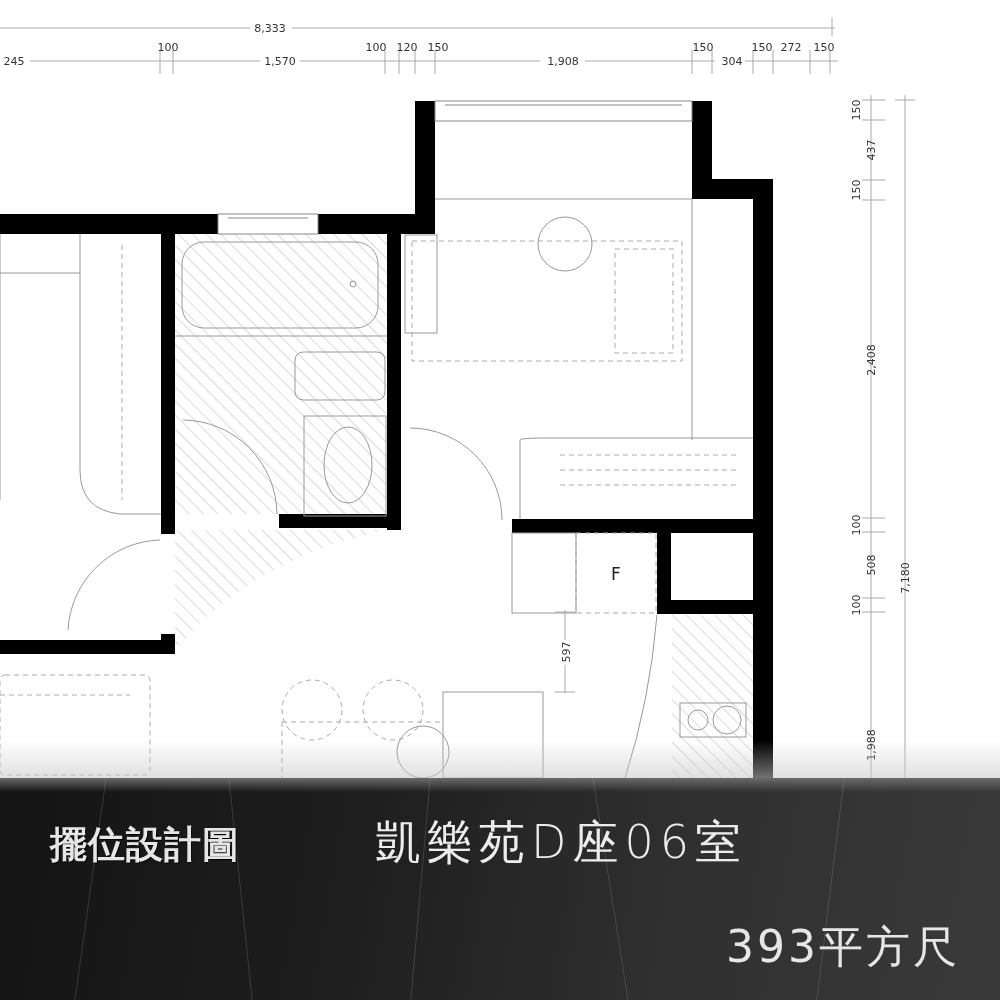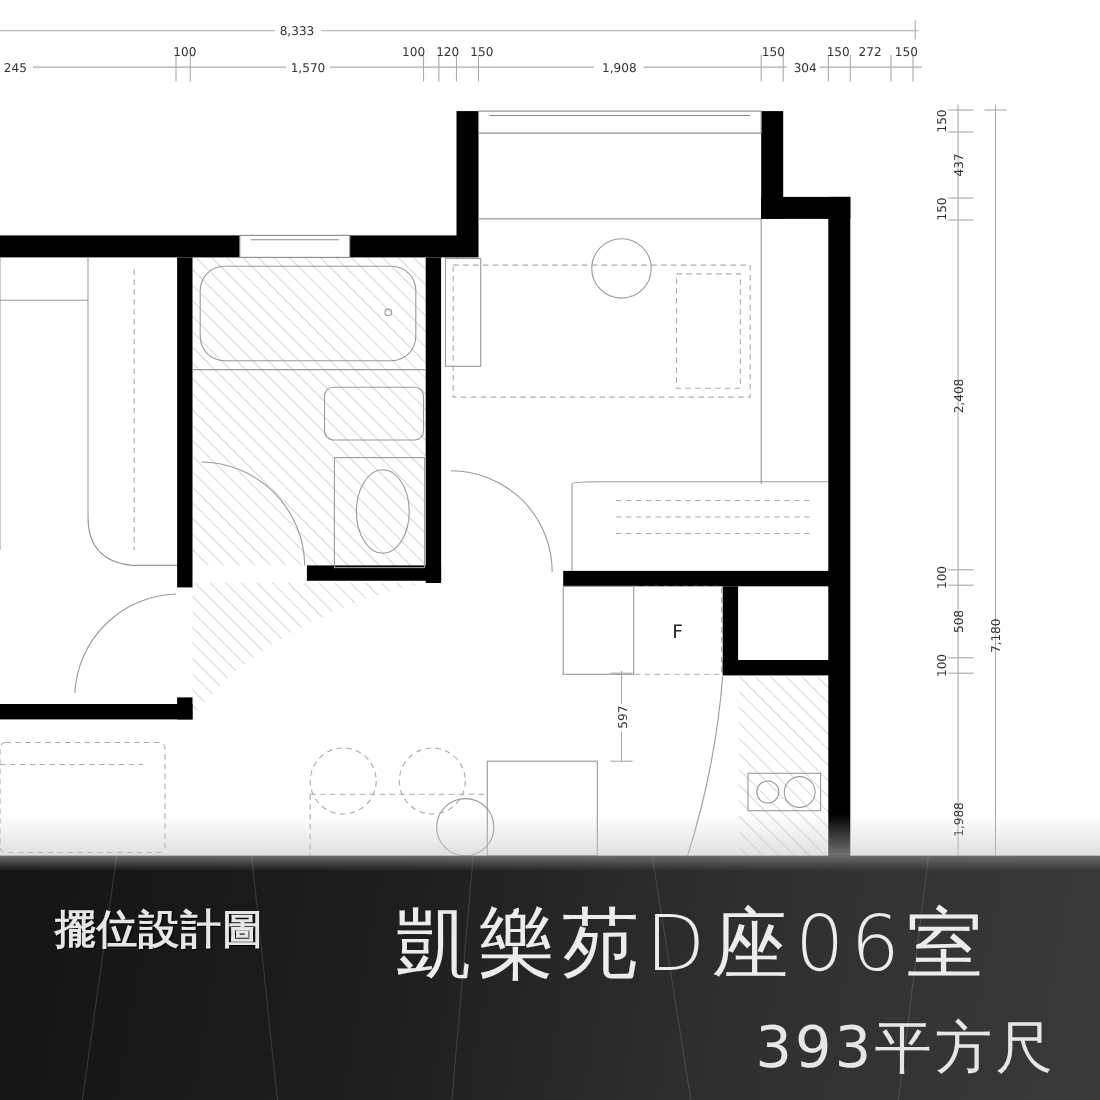--- a/index.html
+++ b/index.html
@@ -5,22 +5,22 @@
   html, body { margin: 0; padding: 0; }
   body { width: 1000px; height: 1000px; position: relative; overflow: hidden; background: #ffffff; font-family: "DejaVu Sans", sans-serif; }
   #plan { position: absolute; left: 0; top: 0; width: 1000px; height: 1000px; }
   .dim { font-family: "DejaVu Sans", sans-serif; font-size: 11px; fill: #333; }
   .banner { position: absolute; left: 0; top: 778px; width: 1000px; height: 287px;
     background: linear-gradient(100deg, #141414 0%, #1e1e1e 35%, #2f2f2f 65%, #3a3a3a 100%); overflow: hidden; }
   .banner::before { content: ""; position: absolute; left: 0; top: 0; right: 0; height: 14px;
     background: linear-gradient(#6a6a6a, rgba(40,40,40,0)); }
   .banner .vein { position: absolute; top: 0; width: 1px; height: 222px; background: rgba(200,200,200,0.18); }
   .subtitle { position: absolute; left: 50px; top: 42px; color: #e6e6e6; font-weight: bold; font-size: 37px; letter-spacing: 1px; font-family: "DejaVu Sans", sans-serif; text-shadow: 1px 1px 0 #000; }
-  .title { position: absolute; left: 359px; top: 34px; color: #ececec; font-size: 70px; font-weight: 200; letter-spacing: 6px; font-family: "DejaVu Sans", sans-serif; }
-  .area { position: absolute; right: 40px; top: 140px; color: #e6e6e6; font-size: 52px; letter-spacing: 3px; font-family: "DejaVu Sans", sans-serif; }
+  .title { position: absolute; left: 375px; top: 34px; color: #ececec; font-size: 46px; font-weight: 200; letter-spacing: 6px; font-family: "DejaVu Sans", sans-serif; }
+  .area { position: absolute; right: 40px; top: 140px; color: #e6e6e6; font-size: 44px; letter-spacing: 3px; font-family: "DejaVu Sans", sans-serif; }
   .fade { position: absolute; left: 0; top: 740px; width: 1000px; height: 40px; background: linear-gradient(rgba(255,255,255,0), rgba(200,200,200,0.6)); }
 </style>
 </head>
 <body>
 
 <svg id="plan" viewBox="0 0 1000 1000" xmlns="http://www.w3.org/2000/svg">
   <defs>
     <pattern id="hatch" width="10" height="10" patternUnits="userSpaceOnUse" patternTransform="rotate(-45)">
       <line x1="0" y1="0" x2="0" y2="10" stroke="#b5b5b5" stroke-width="1"></line>
     </pattern>

